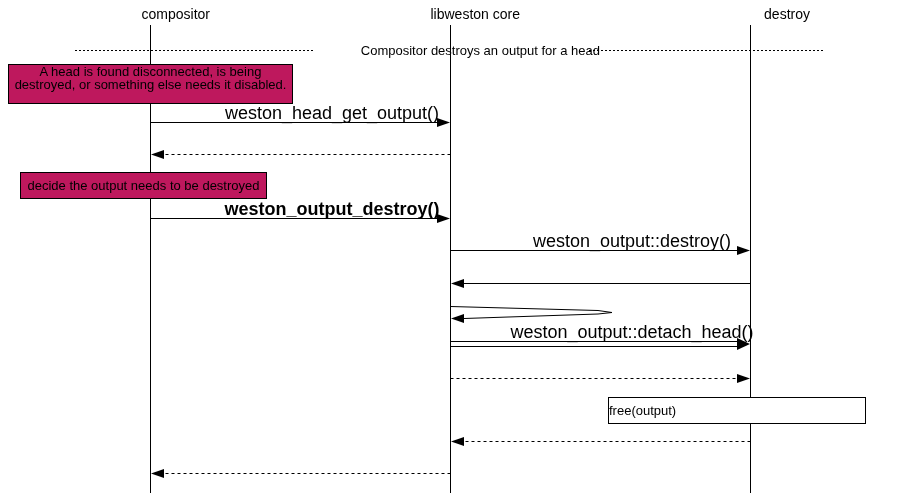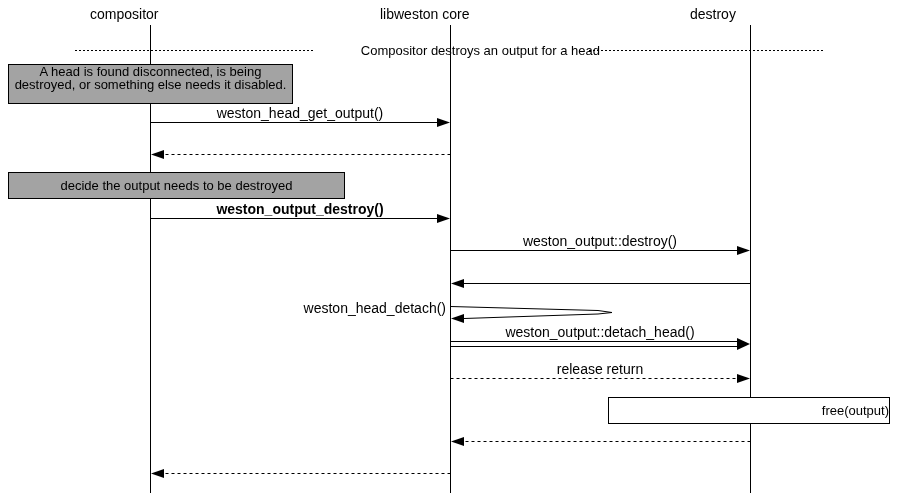--- a/index.html
+++ b/index.html
@@ -8,40 +8,40 @@
     width: 900px;
     height: 493px;
     background: #ffffff;
     font-family: "Liberation Sans", "DejaVu Sans", sans-serif;
     color: #000000;
     overflow: hidden;
   }
   #wires { position: absolute; left: 0; top: 0; z-index: 1; }
   .actor-label {
     position: absolute; top: 6px; height: 16px; line-height: 16px;
-    font-size: 14px; text-align: left; z-index: 2;
+    font-size: 14px; text-align: right; z-index: 2;
   }
   .divider-label {
     position: absolute; top: 43px; left: 300px; width: 300px; height: 15px;
     line-height: 15px; font-size: 13px; text-align: right; z-index: 2;
   }
   .note-box {
-    position: absolute; background: #a3a3a3; border: 1px solid #000000;
+    position: absolute; background: #be185d; border: 1px solid #000000;
     font-size: 13px; text-align: center; z-index: 2; box-sizing: border-box;
   }
   .note-1 { left: 8px; top: 64px; width: 285px; height: 40px; line-height: 12.6px; padding: 1px 2px; }
-  .note-2 { left: 8px; top: 172px; width: 337px; height: 27px; line-height: 25px; }
+  .note-2 { left: 20px; top: 172px; width: 247px; height: 27px; line-height: 25px; }
   .action-box {
-    position: absolute; left: 608px; top: 397px; width: 282px; height: 27px;
+    position: absolute; left: 608px; top: 397px; width: 258px; height: 27px;
     background: #ffffff; border: 1px solid #000000; box-sizing: border-box;
-    font-size: 13px; text-align: right; line-height: 25px; z-index: 2;
+    font-size: 13px; text-align: left; line-height: 25px; z-index: 2;
   }
   .mlabel {
-    position: absolute; height: 16px; line-height: 16px; font-size: 14px;
-    text-align: center; z-index: 2; white-space: nowrap;
+    position: absolute; height: 16px; line-height: 16px; font-size: 18px;
+    text-align: center; z-index: 2; white-space: nowrap; padding-left: 32px;
   }
   .m-left  { left: 150px; width: 300px; }
   .m-right { left: 450px; width: 300px; text-align: center; }
   .m-self  { left: 250px; width: 196px; text-align: right; }
   .m1 { top: 105px; } .m2 { top: 137px; } .m3 { top: 201px; font-weight: bold; }
   .m4 { top: 233px; } .m5 { top: 266px; } .m6 { top: 300px; }
   .m7 { top: 324px; } .m8 { top: 361px; }
 </style>
 </head>
 <body>
@@ -122,19 +122,17 @@
   <div class="actor-label" style="left:690px;width:120px">destroy</div>
 
   <div class="divider-label">Compositor destroys an output for a head</div>
 
   <div class="note-box note-1">A head is found disconnected, is being destroyed, or something else needs it disabled.</div>
   <div class="note-box note-2">decide the output needs to be destroyed</div>
 
   <div class="mlabel m-left m1">weston_head_get_output()</div>
   <div class="mlabel m-left m3">weston_output_destroy()</div>
   <div class="mlabel m-right m4">weston_output::destroy()</div>
-  <div class="mlabel m-self m6">weston_head_detach()</div>
   <div class="mlabel m-right m7">weston_output::detach_head()</div>
-  <div class="mlabel m-right m8">release return</div>
 
   <div class="action-box">free(output)</div>
 
 </div>
 
 </body></html>

